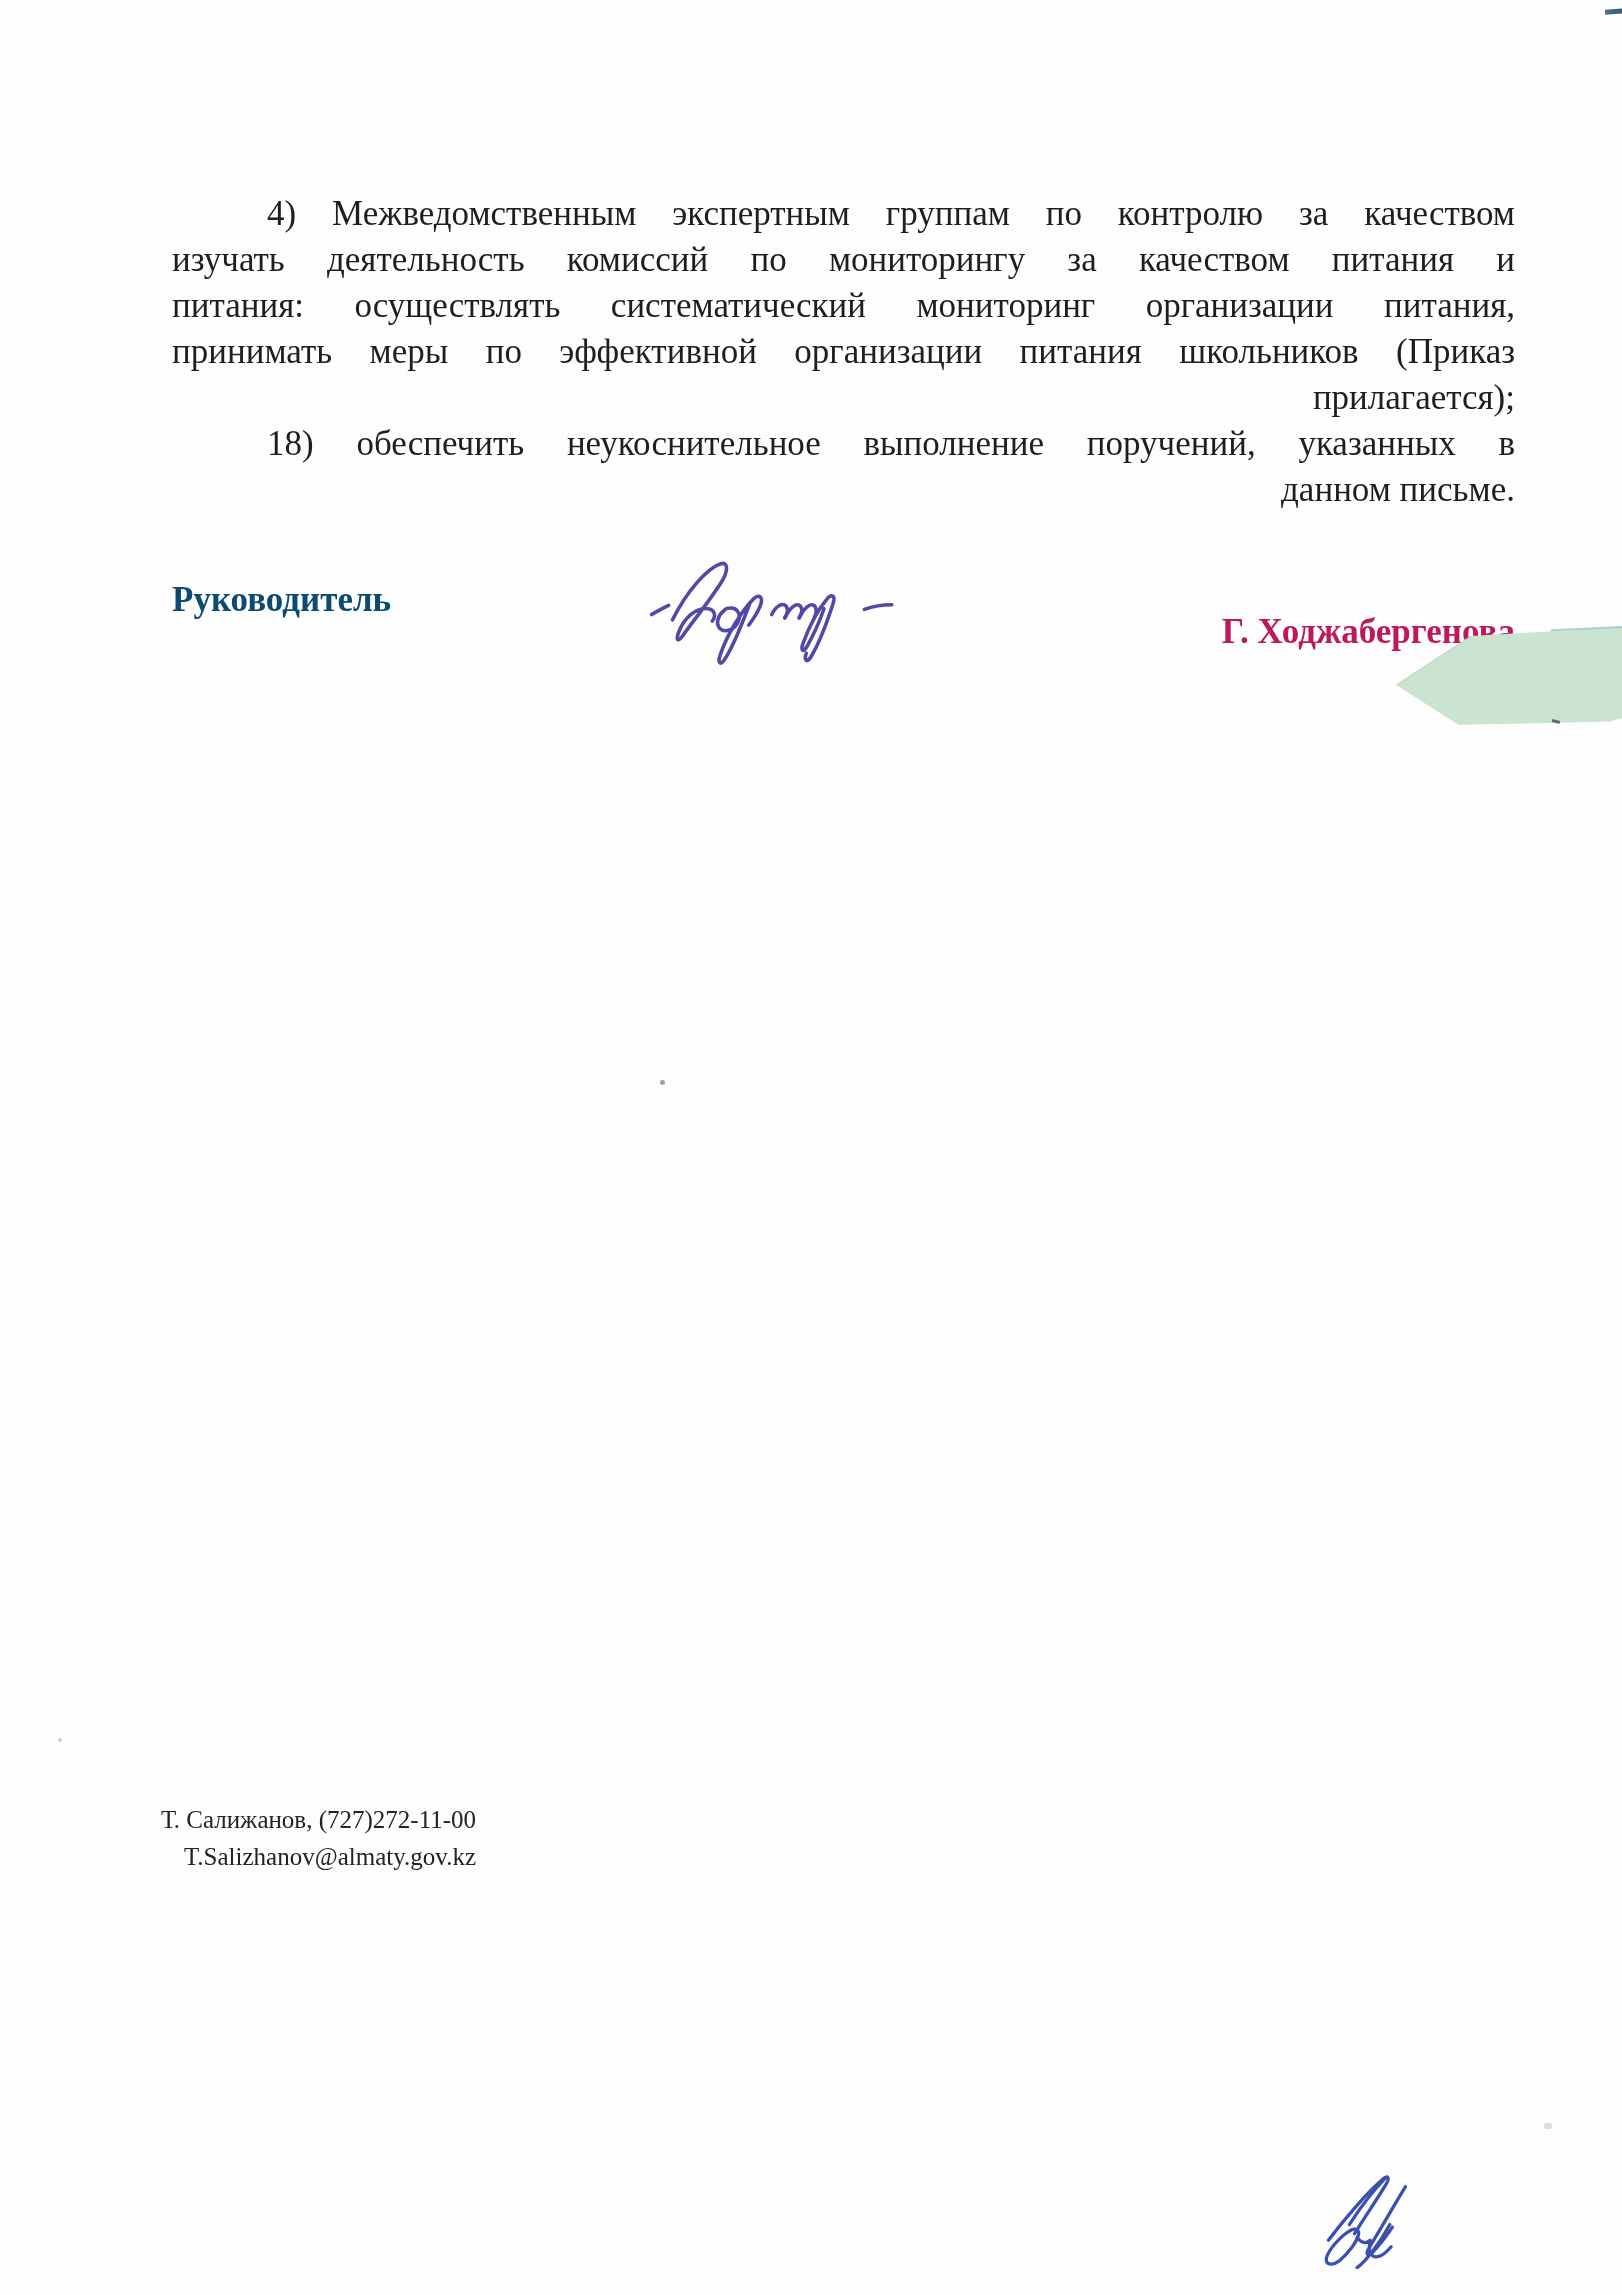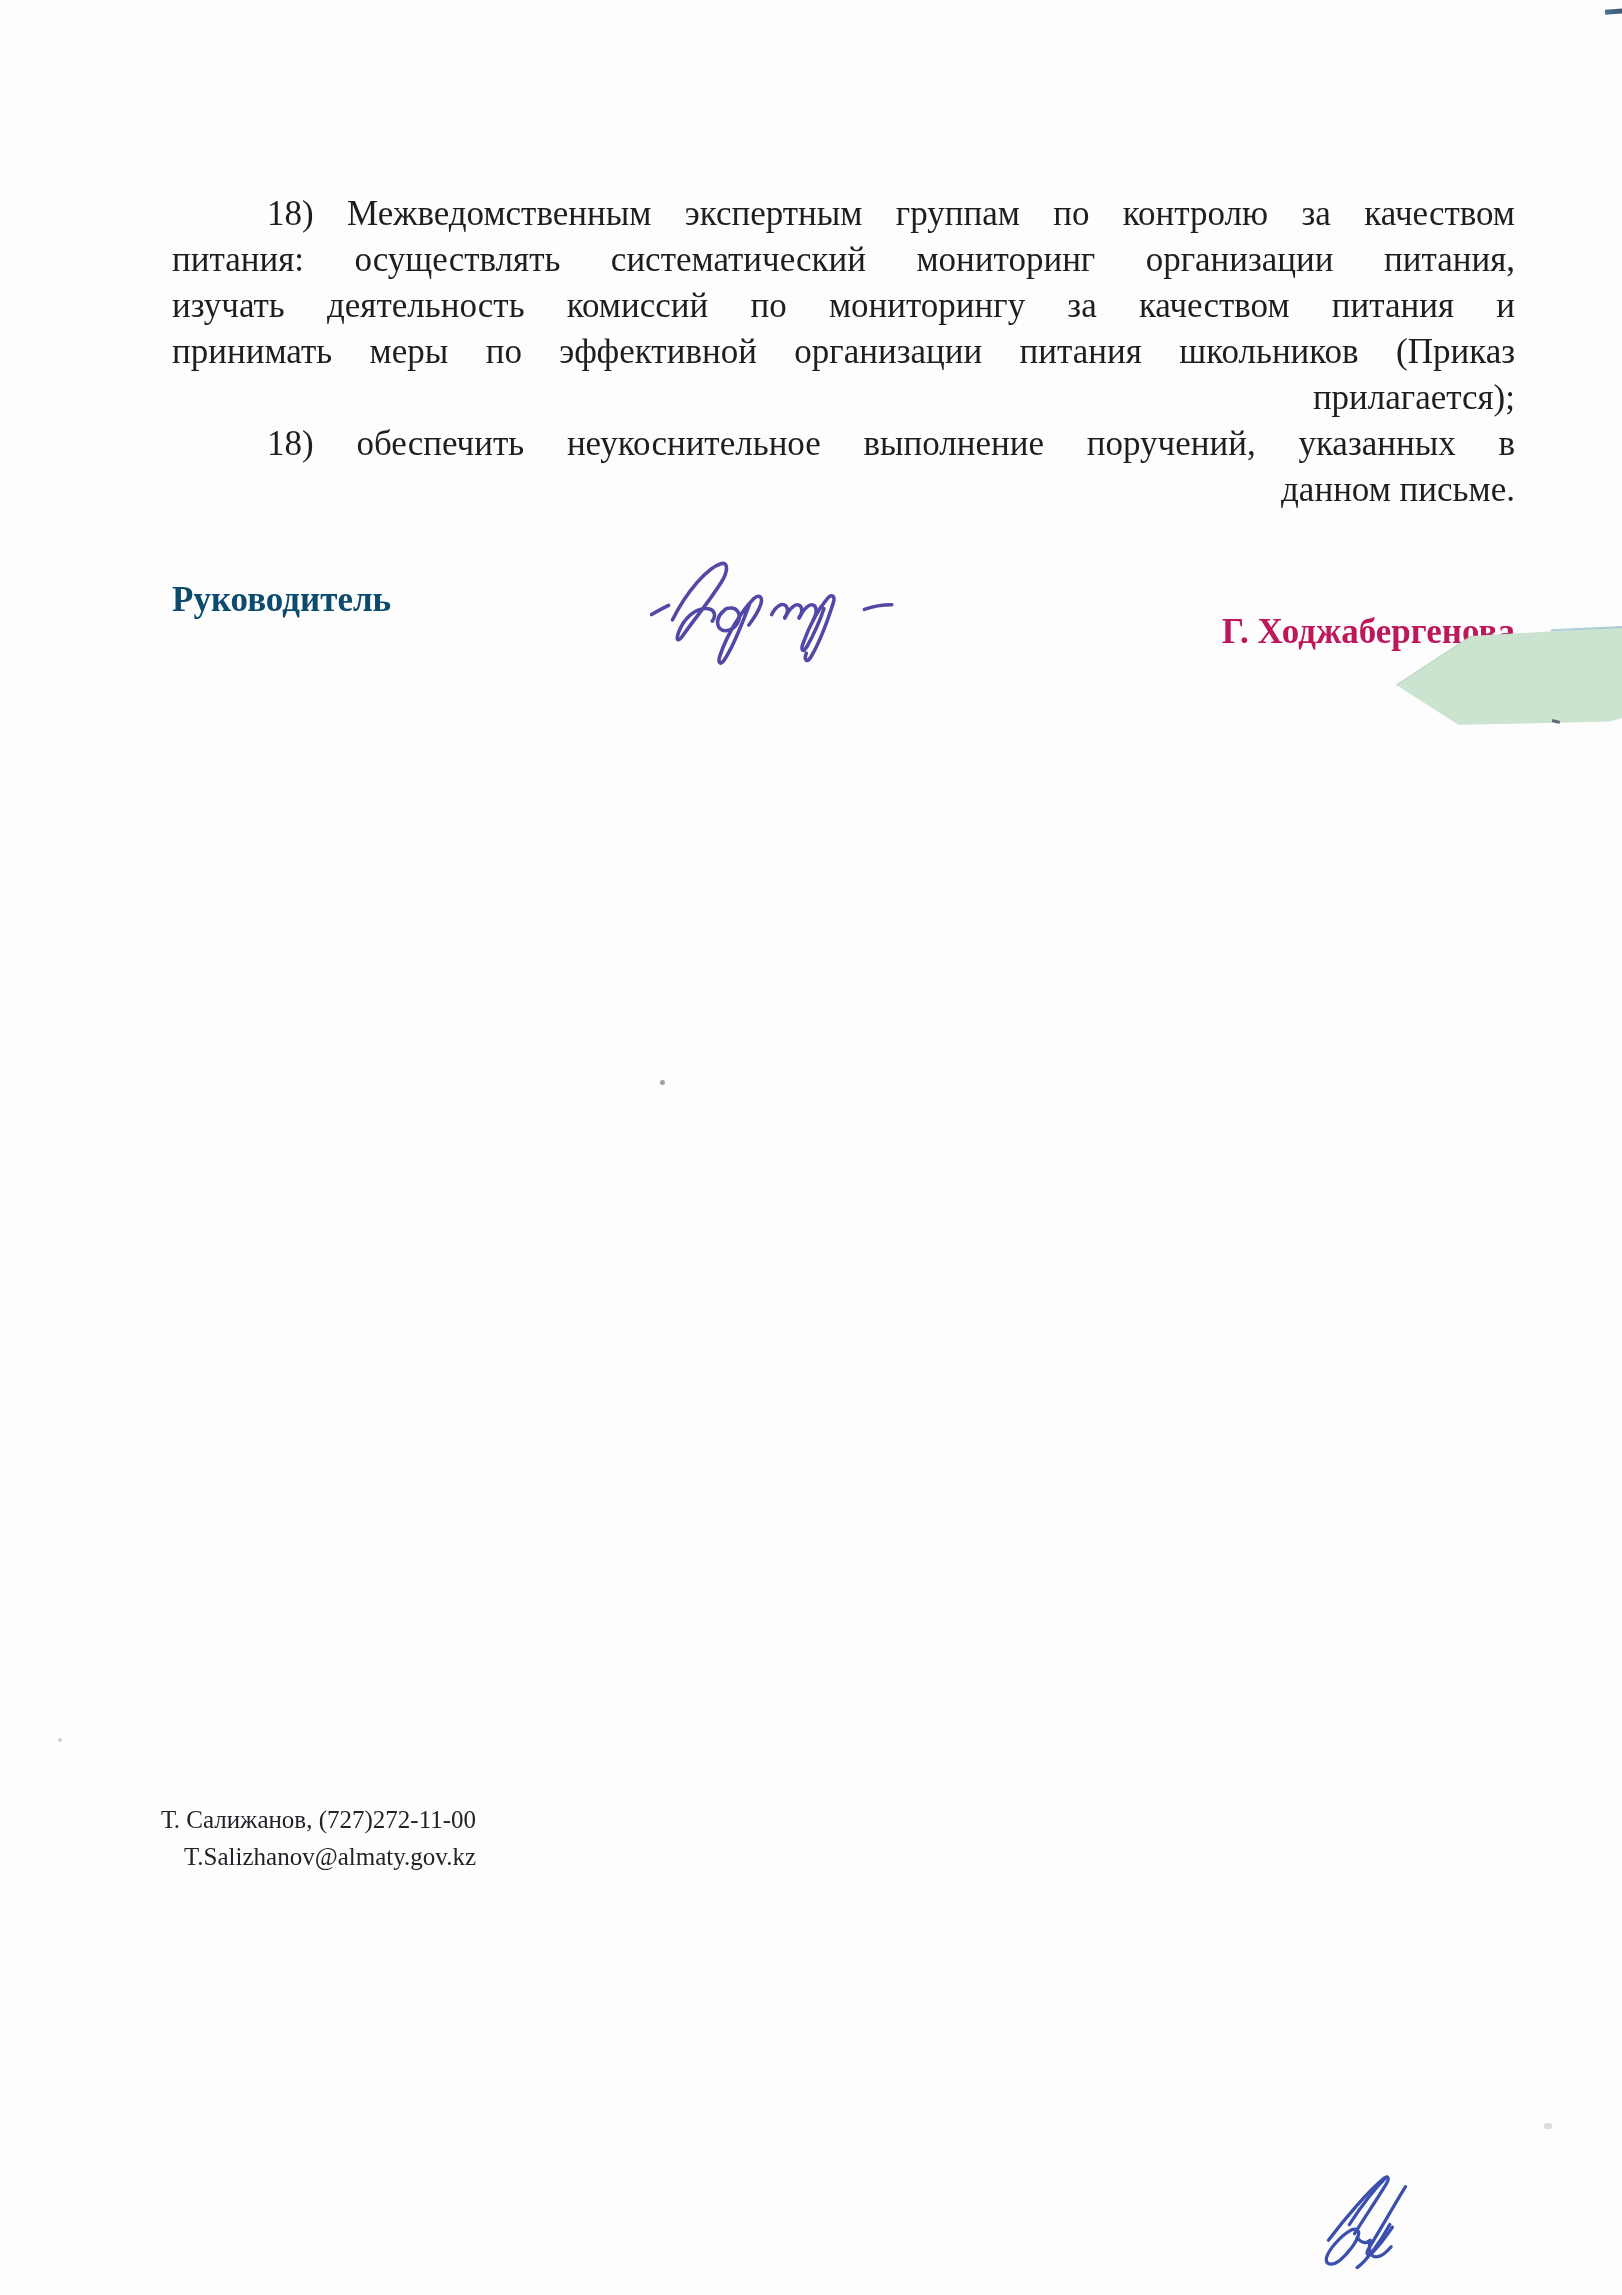--- a/index.html
+++ b/index.html
@@ -72,23 +72,23 @@
     position:absolute;right:63px;top:720px;width:7.9px;height:2.6px;
     background:#4a4a55;transform:rotate(14deg);opacity:.8;
   }
 </style>
 </head>
 <body>
 
 <div class="page">
 
   <div class="textblock">
-    <div class="line fill indent">18) Межведомственным экспертным группам по контролю за качеством</div>
+    <div class="line fill indent">4) Межведомственным экспертным группам по контролю за качеством</div>
+    <div class="line fill">изучать деятельность комиссий по мониторингу за качеством питания и</div>
     <div class="line fill">питания: осуществлять систематический мониторинг организации питания,</div>
-    <div class="line fill">изучать деятельность комиссий по мониторингу за качеством питания и</div>
     <div class="line fill">принимать меры по эффективной организации питания школьников (Приказ</div>
     <div class="line">прилагается);</div>
     <div class="line fill indent">18) обеспечить неукоснительное выполнение поручений, указанных в</div>
     <div class="line">данном письме.</div>
   </div>
 
   <div class="sig-title">Руководитель</div>
   <div class="sig-name">Г. Ходжабергенова</div>
 
   <svg class="signature-svg" viewBox="0 0 395 190" fill="none" stroke="#493fa2" stroke-width="5.5" stroke-linecap="round" stroke-linejoin="round" opacity="0.95">

